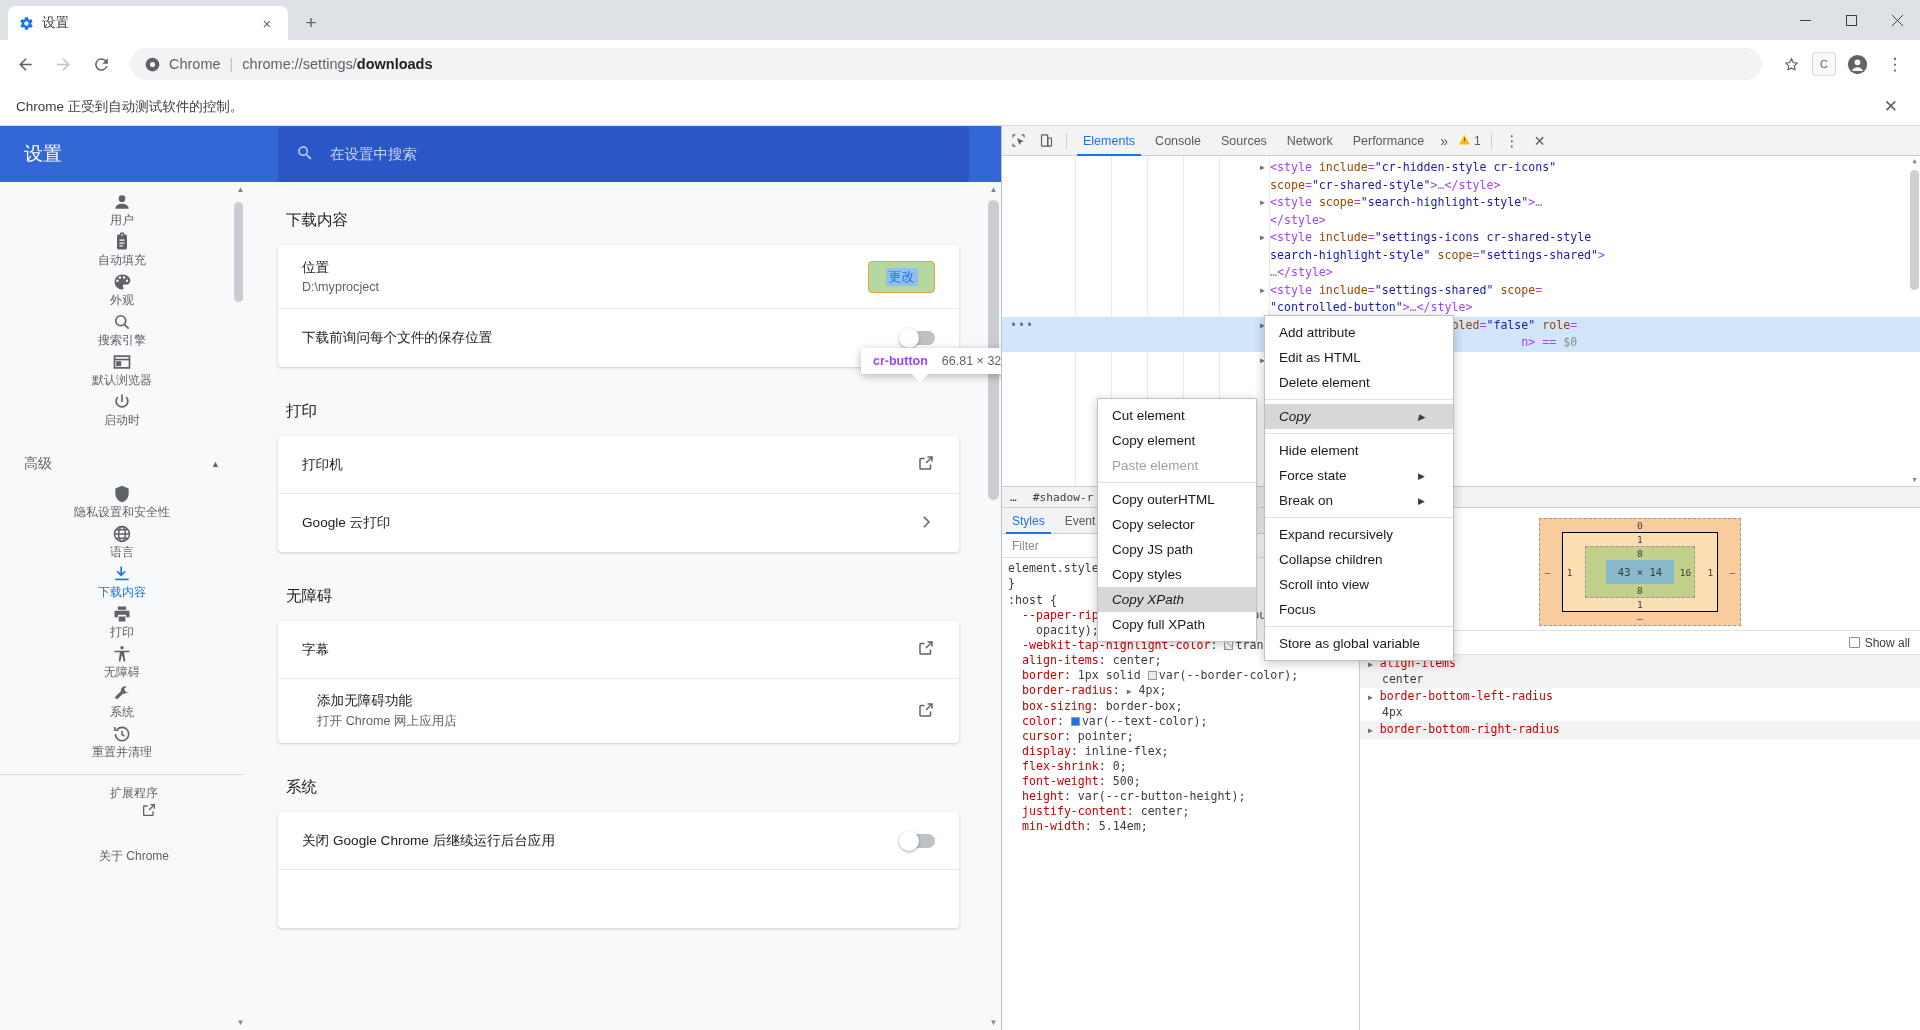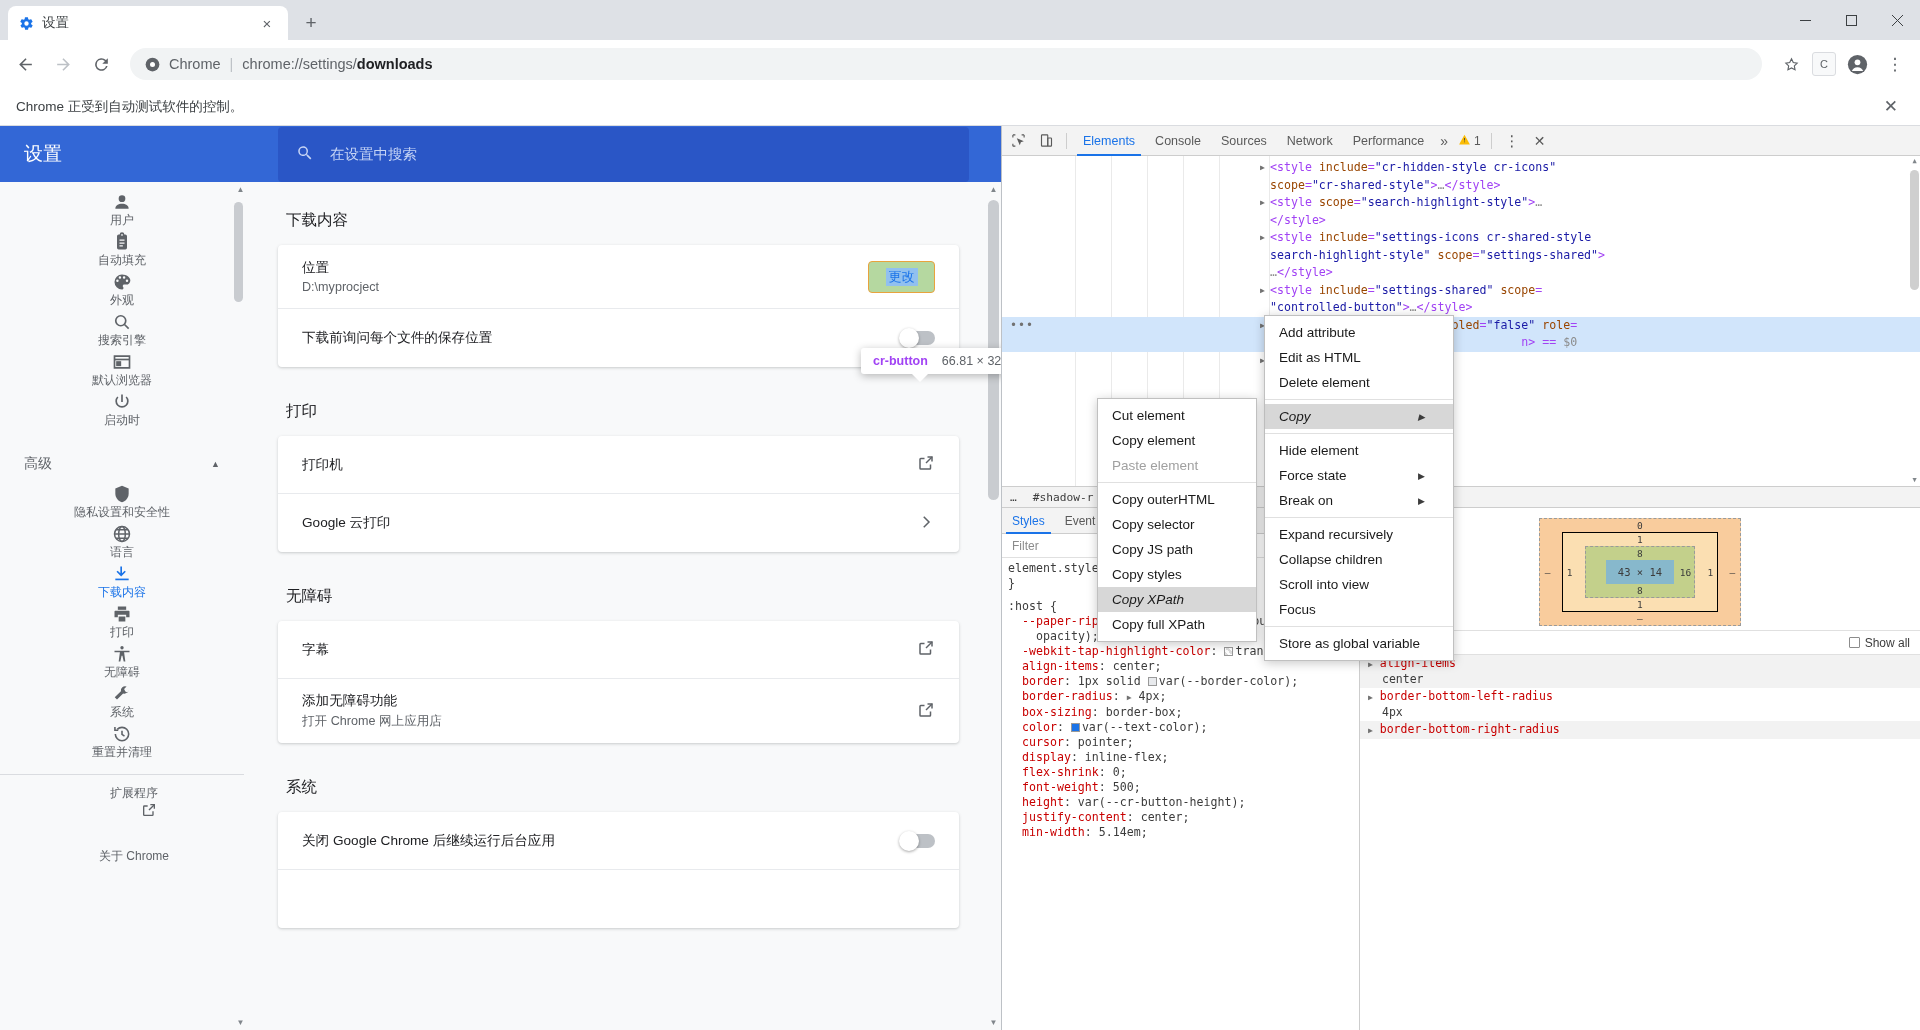--- a/index.html
+++ b/index.html
@@ -501,21 +501,21 @@
                     <div class="rt">字幕</div>
                   </div>
                 <span class="extlink">
                   <svg width="18" height="18" viewBox="0 0 24 24" fill="none" stroke="#5f6368" stroke-width="2">
                       <path d="M14 4h6v6"></path>
                       <path d="M20 4l-8 8"></path>
                       <path d="M18 14v5a1 1 0 01-1 1H5a1 1 0 01-1-1V7a1 1 0 011-1h5"></path>
                     </svg>
                 </span>
               </div>
-              <div class="row" style="min-height:64px;">
+              <div class="row" style="min-height:64px;margin-left:15px;">
                 <div class="rl">
                   <div class="rt">添加无障碍功能</div>
                   <div class="rs">打开 Chrome 网上应用店</div>
                 </div>
                 <span class="extlink">
                   <svg width="18" height="18" viewBox="0 0 24 24" fill="none" stroke="#5f6368" stroke-width="2">
                       <path d="M14 4h6v6"></path>
                       <path d="M20 4l-8 8"></path>
                       <path d="M18 14v5a1 1 0 01-1 1H5a1 1 0 01-1-1V7a1 1 0 011-1h5"></path>
                     </svg>
@@ -641,21 +641,21 @@
               <div class="st-tab">Event</div>
             </div>
             <div class="st-filter">
               <span>Filter</span>
             </div>
             <div class="css-body">
               <div>
                 <div><span class="css-sel">element.style</span> {</div>
                 <div>}</div>
               </div>
-              <div style="margin-top:8px;">
+              <div style="margin-top:2px;">
                 <div><span class="css-sel">:host</span> {</div>
                 <div class="ind"><span class="cprop">--paper-ripple-opacity</span>: var(--cr-button-</div>
                 <div class="ind2">opacity);</div>
                 <div class="ind"><span class="cprop">-webkit-tap-highlight-color</span>: <span class="swatch" style="background:linear-gradient(45deg,#ddd 25%,#fff 25%,#fff 50%,#ddd 50%,#ddd 75%,#fff 75%);"></span>transparent;</div>
                 <div class="ind"><span class="cprop">align-items</span>: center;</div>
                 <div class="ind"><span class="cprop">border</span>: 1px solid <span class="swatch" style="background:#e8eaed;"></span>var(--border-color);</div>
                 <div class="ind"><span class="cprop">border-radius</span>: <span class="tri-s">▶</span> 4px;</div>
                 <div class="ind"><span class="cprop">box-sizing</span>: border-box;</div>
                 <div class="ind"><span class="cprop">color</span>: <span class="swatch" style="background:#1a73e8;"></span>var(--text-color);</div>
                 <div class="ind"><span class="cprop">cursor</span>: pointer;</div>

